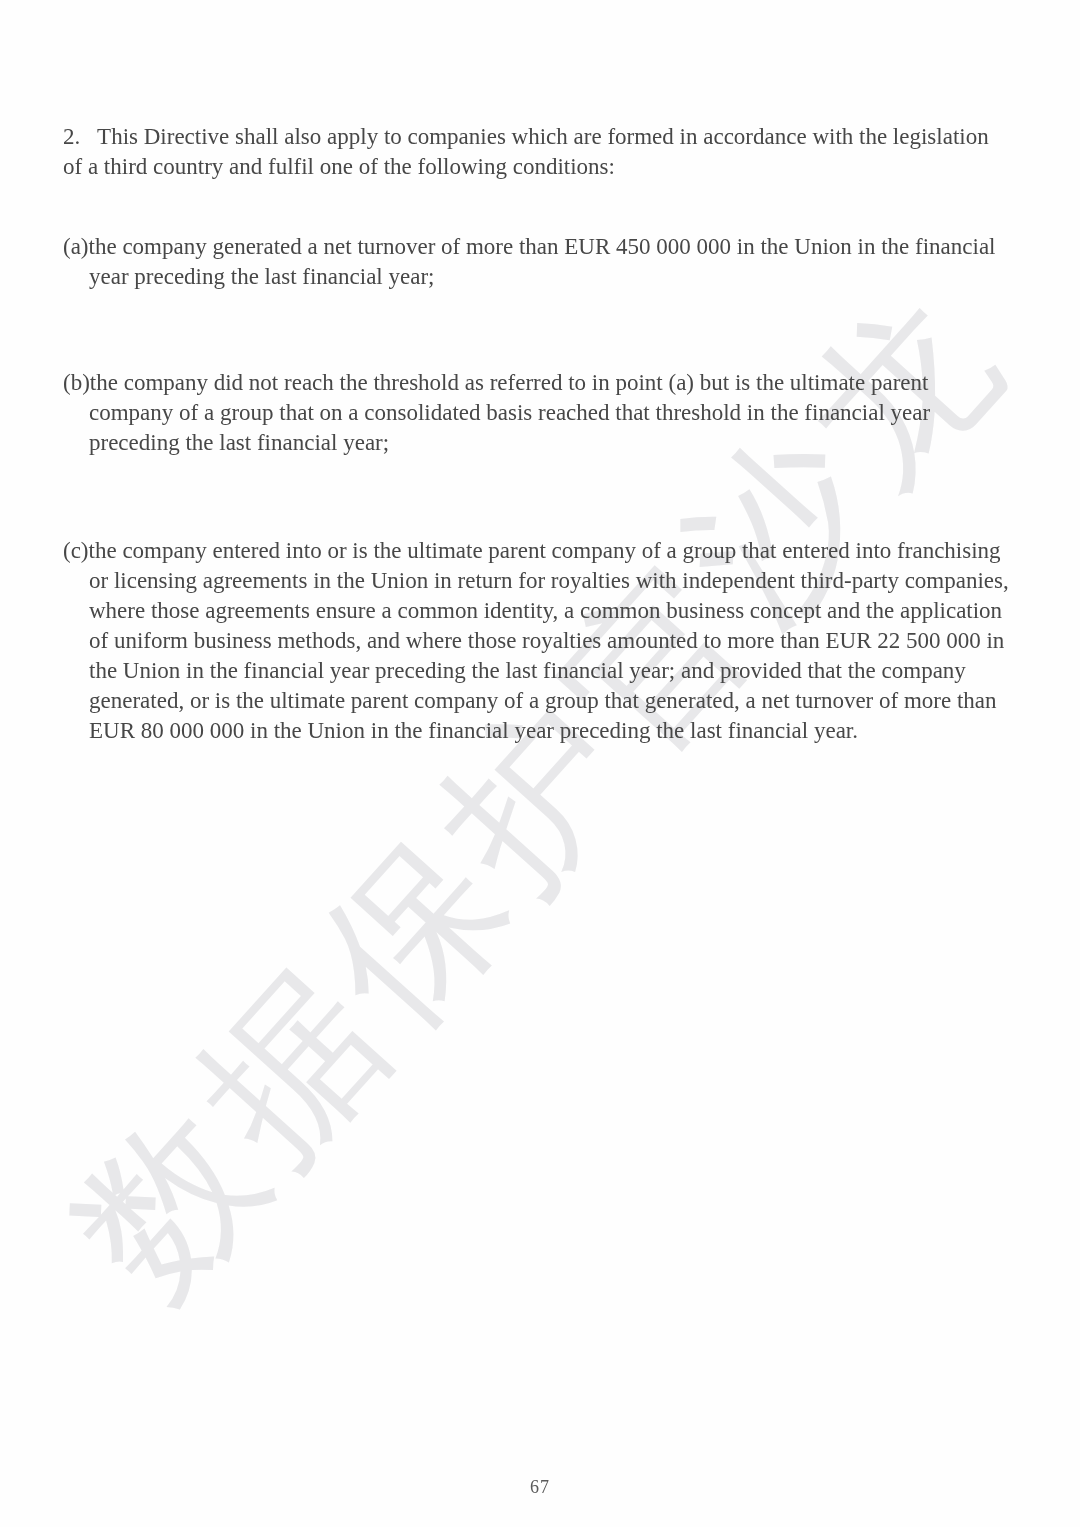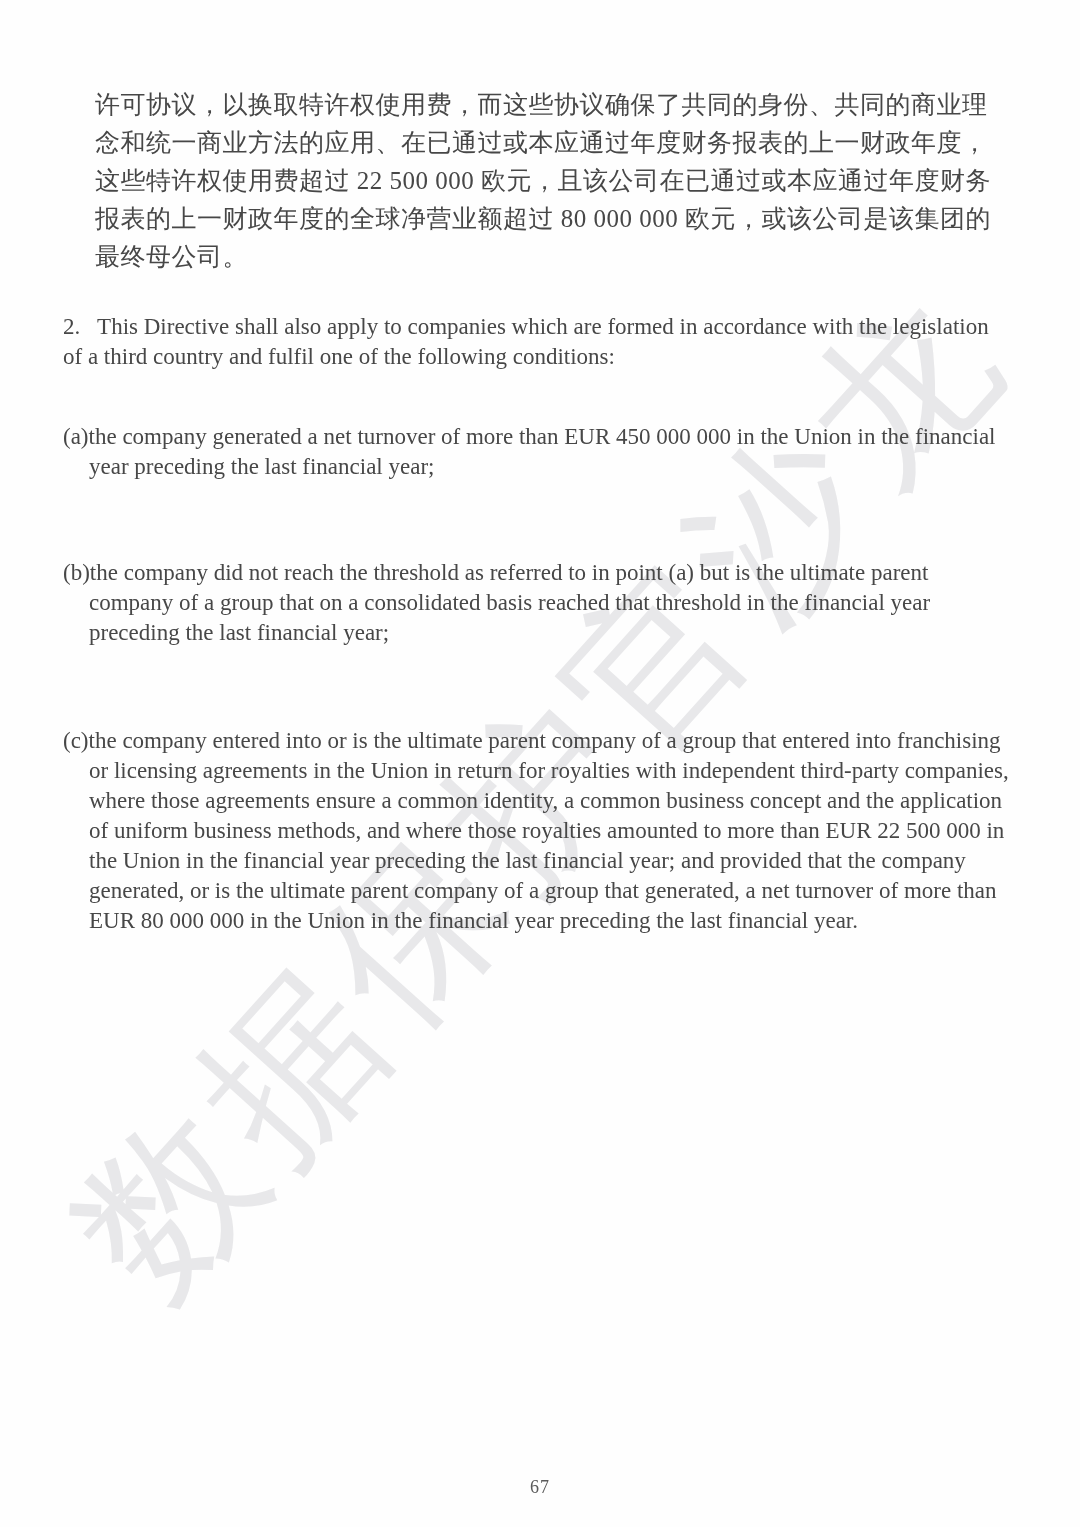--- a/index.html
+++ b/index.html
@@ -85,21 +85,20 @@
 </style>
 </head>
 <body>
 
 <div class="page">
 
   <div class="watermark">数据保护官沙龙</div>
 
   <main class="content">
 
-    <p class="zh para1">许可协议，以换取特许权使用费，而这些协议确保了共同的身份、共同的商业理念和统一商业方法的应用、在已通过或本应通过年度财务报表的上一财政年度，这些特许权使用费超过 22&nbsp;500&nbsp;000 欧元，且该公司在已通过或本应通过年度财务报表的上一财政年度的全球净营业额超过 80&nbsp;000&nbsp;000 欧元，或该公司是该集团的最终母公司。</p>
 
     <section class="clause2">
       <p class="en">2.&nbsp;&nbsp; This Directive shall also apply to companies which are formed in accordance with the legislation of a third country and fulfil one of the following conditions:</p>
     </section>
 
     <section class="item item-a">
       <p class="en"><span>(a)</span><span>the company generated a net turnover of more than EUR 450&nbsp;000&nbsp;000 in the Union in the financial year preceding the last financial year;</span></p>
     </section>
 
     <section class="item item-b">

